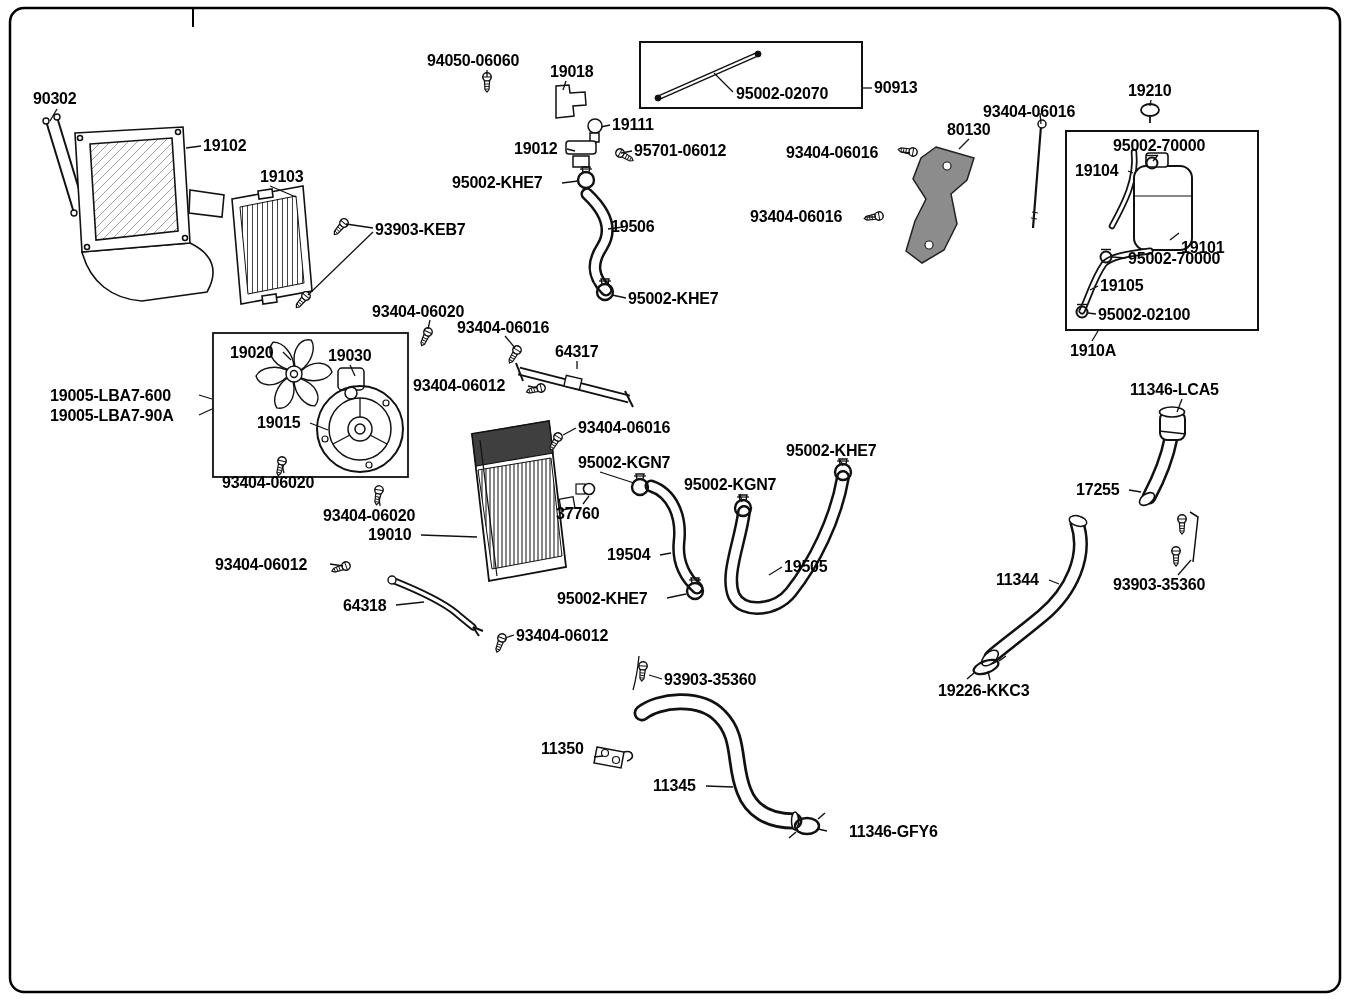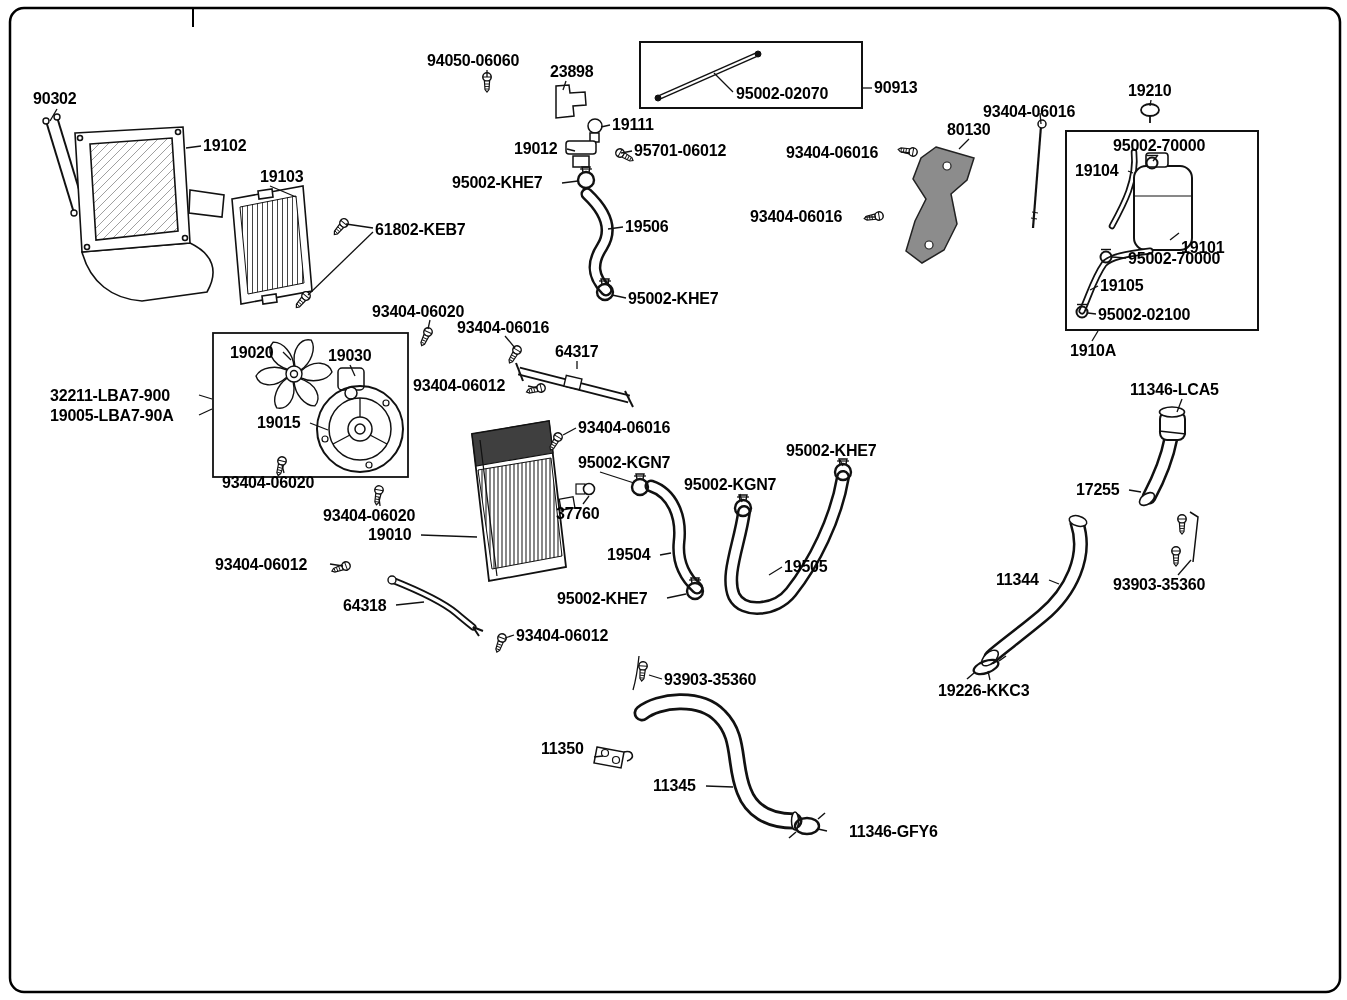--- a/index.html
+++ b/index.html
@@ -345,49 +345,49 @@
     <line class="ld" x1="706" y1="786" x2="733" y2="787"></line>
     <line class="ld" x1="827" y1="831" x2="818" y2="829"></line>
     <line class="ld" x1="733" y1="92" x2="714" y2="73"></line>
   </g>
 </svg>
 
   <div class="lbl" style="left:33px;top:90px">90302</div>
   <div class="lbl" style="left:203px;top:137px">19102</div>
   <div class="lbl" style="left:260px;top:168px">19103</div>
   <div class="lbl" style="left:427px;top:52px">94050-06060</div>
-  <div class="lbl" style="left:550px;top:63px">23898</div>
+  <div class="lbl" style="left:550px;top:63px">19018</div>
   <div class="lbl" style="left:736px;top:85px">95002-02070</div>
   <div class="lbl" style="left:874px;top:79px">90913</div>
   <div class="lbl" style="left:612px;top:116px">19111</div>
   <div class="lbl" style="left:514px;top:140px">19012</div>
   <div class="lbl" style="left:634px;top:142px">95701-06012</div>
   <div class="lbl" style="left:452px;top:174px">95002-KHE7</div>
   <div class="lbl" style="left:983px;top:103px">93404-06016</div>
   <div class="lbl" style="left:1128px;top:82px">19210</div>
   <div class="lbl" style="left:947px;top:121px">80130</div>
   <div class="lbl" style="left:786px;top:144px">93404-06016</div>
   <div class="lbl" style="left:1113px;top:137px">95002-70000</div>
   <div class="lbl" style="left:1075px;top:162px">19104</div>
-  <div class="lbl" style="left:625px;top:218px">19506</div>
-  <div class="lbl" style="left:375px;top:221px">61802-KEB7</div>
+  <div class="lbl" style="left:611px;top:218px">19506</div>
+  <div class="lbl" style="left:375px;top:221px">93903-KEB7</div>
   <div class="lbl" style="left:750px;top:208px">93404-06016</div>
   <div class="lbl" style="left:1181px;top:239px">19101</div>
   <div class="lbl" style="left:1128px;top:250px">95002-70000</div>
   <div class="lbl" style="left:1100px;top:277px">19105</div>
   <div class="lbl" style="left:628px;top:290px">95002-KHE7</div>
   <div class="lbl" style="left:1098px;top:306px">95002-02100</div>
   <div class="lbl" style="left:372px;top:303px">93404-06020</div>
   <div class="lbl" style="left:457px;top:319px">93404-06016</div>
   <div class="lbl" style="left:1070px;top:342px">1910A</div>
   <div class="lbl" style="left:230px;top:344px">19020</div>
   <div class="lbl" style="left:328px;top:347px">19030</div>
   <div class="lbl" style="left:555px;top:343px">64317</div>
   <div class="lbl" style="left:413px;top:377px">93404-06012</div>
-  <div class="lbl" style="left:50px;top:387px">32211-LBA7-900</div>
+  <div class="lbl" style="left:50px;top:387px">19005-LBA7-600</div>
   <div class="lbl" style="left:50px;top:407px">19005-LBA7-90A</div>
   <div class="lbl" style="left:257px;top:414px">19015</div>
   <div class="lbl" style="left:1130px;top:381px">11346-LCA5</div>
   <div class="lbl" style="left:578px;top:419px">93404-06016</div>
   <div class="lbl" style="left:578px;top:454px">95002-KGN7</div>
   <div class="lbl" style="left:786px;top:442px">95002-KHE7</div>
   <div class="lbl" style="left:222px;top:474px">93404-06020</div>
   <div class="lbl" style="left:684px;top:476px">95002-KGN7</div>
   <div class="lbl" style="left:1076px;top:481px">17255</div>
   <div class="lbl" style="left:323px;top:507px">93404-06020</div>

